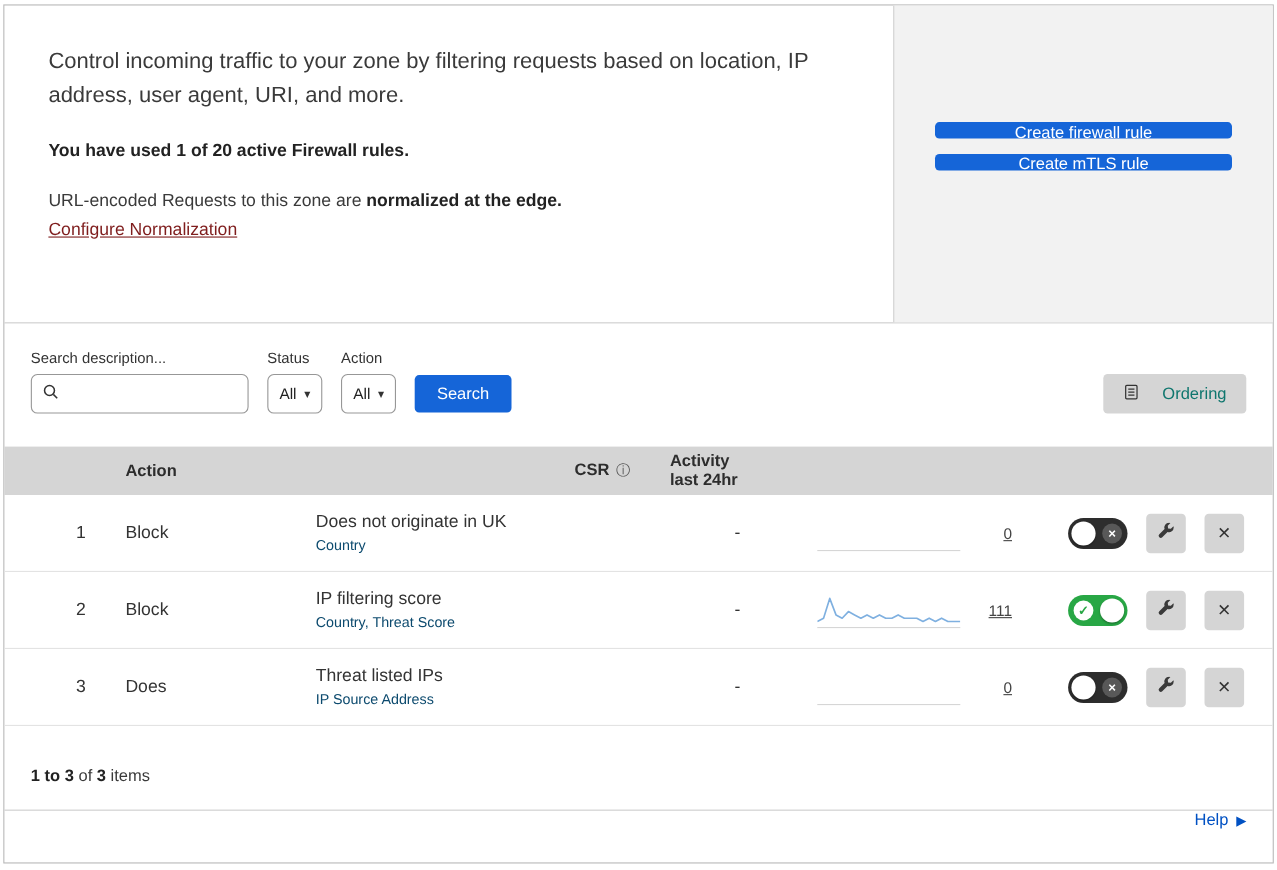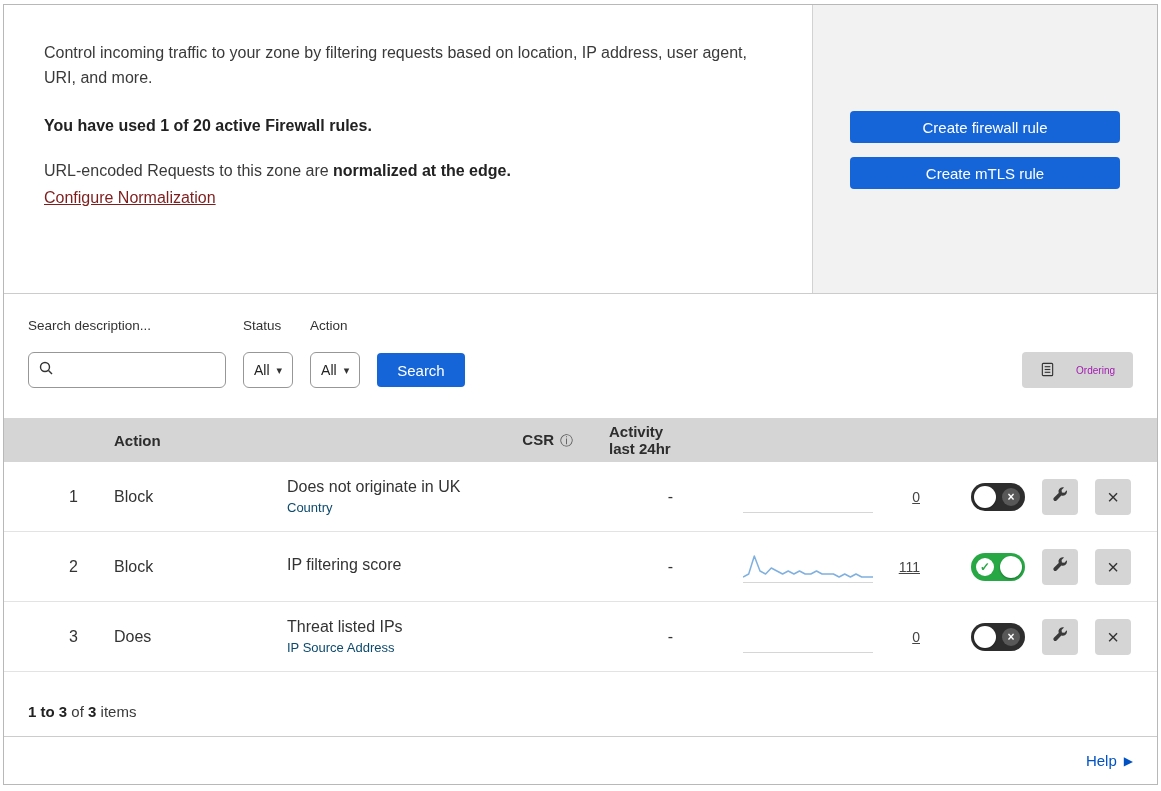--- a/index.html
+++ b/index.html
@@ -17,38 +17,38 @@
     background: #fff;
     display: flex;
     flex-direction: column;
     margin: 0 auto;
   }
 
   
   .top { display: flex; flex: 0 0 289px; border-bottom: 1px solid #cccccc; }
   .top-left { flex: 1; padding: 36px 40px; }
   .page-title { font-size: 21px; font-weight: 600; color: #222; margin: 0 0 18px; }
-  .page-desc { font-size: 16px; line-height: 1.55; color: #3a3a3a; margin: 0 0 26px; max-width: 730px; }
+  .page-desc { font-size: 20px; line-height: 1.55; color: #3a3a3a; margin: 0 0 26px; max-width: 730px; }
   .usage { font-size: 16px; font-weight: 700; color: #222; margin: 0 0 27px; }
   .norm { font-size: 16px; margin: 0 0 9px; color: #3a3a3a; }
   .norm b { font-weight: 700; color: #222; }
   .link { color: #7f1d1d; text-decoration: underline; font-size: 16px; cursor: pointer; }
 
   .top-right {
     width: 345px; background: #f2f2f2; border-left: 1px solid #d2d2d2;
     padding-top: 106px; display: flex; flex-direction: column; align-items: center; gap: 14px;
   }
   .btn-primary {
-    width: 270px; height: 32px; background: #1565d8; color: #fff;
+    width: 270px; height: 15px; background: #1565d8; color: #fff;
     border: none; border-radius: 4px; font-size: 15px; font-family: inherit; cursor: pointer;
   }
 
   
   .filters { display: flex; align-items: flex-end; gap: 17px; padding: 24px 24px 30px; }
-  .field { display: flex; flex-direction: column; gap: 19px; }
+  .field { display: flex; flex-direction: column; gap: 7px; }
   .field-label { font-size: 13.5px; color: #333; }
   .search-box {
     width: 198px; height: 36px; border: 1px solid #979797; border-radius: 6px;
     display: flex; align-items: center; padding: 0 10px; background: #fff;
   }
   .search-box input {
     border: none; outline: none; flex: 1; min-width: 0;
     font-size: 14px; font-family: inherit; margin-left: 8px; background: transparent;
   }
   .select {
@@ -57,21 +57,21 @@
     font-size: 14px; font-family: inherit; color: #222; cursor: pointer;
   }
   .caret { font-size: 11px; color: #333; }
   .btn-search {
     height: 34px; padding: 0 20px; background: #1565d8; color: #fff; border: none;
     border-radius: 4px; font-size: 15px; font-family: inherit; cursor: pointer; margin-bottom: 1px;
   }
   .spacer { flex: 1; }
   .btn-ordering {
     height: 36px; padding: 0 18px; background: #d5d5d5; border: none; border-radius: 4px;
-    font-size: 10px; font-family: inherit; color: #a21caf; display: flex; align-items: center;
+    font-size: 15px; font-family: inherit; color: #0f766e; display: flex; align-items: center;
     gap: 21px; cursor: pointer;
   }
 
   
   .grid-cols {
     display: grid;
     grid-template-columns: 90px 175px 318px 100px 255px 1fr;
     align-items: center;
   }
   .thead {
@@ -120,21 +120,21 @@
     display: flex; align-items: center; justify-content: center; cursor: pointer;
     color: #333; font-family: inherit; flex: none;
   }
   .icon-btn .x-glyph { font-size: 20px; line-height: 1; color: #333; }
 
   
   .items-row { flex: 1; display: flex; align-items: center; padding: 14px 24px 0; font-size: 15px; color: #3a3a3a; }
   .items-row .b { font-weight: 700; color: #222; }
   .help-bar {
     flex: 0 0 48px; border-top: 1px solid #cccccc;
-    display: flex; align-items: center; justify-content: flex-end; padding: 0 24px;
+    display: flex; align-items: flex-start; justify-content: flex-end; padding: 0 24px;
   }
   .help-link { color: #0051c3; font-size: 15px; cursor: pointer; display: flex; align-items: center; gap: 7px; }
   .help-link .arrow { font-size: 12px; }
 </style>
 </head>
 <body>
 
 <div class="container">
 
   <div class="top">
@@ -226,20 +226,21 @@
         <span class="x-glyph">×</span>
       </button>
     </div>
   </div>
 
   <div class="trow grid-cols">
     <div class="col-num">2</div>
     <div class="pad-action">Block</div>
     <div class="pad-desc">
       <div class="desc-main">IP filtering score</div>
+      <div class="desc-sub">Country, Threat Score</div>
     </div>
     <div class="col-csr">-</div>
     <div class="activity-cell">
       <span class="spark">
           <svg width="130" height="32" viewBox="0 0 130 32">
             <polyline points="0.0,26.0 5.7,23.0 11.3,5.0 17.0,20.0 22.6,23.0 28.3,17.0 33.9,20.0 39.6,23.0 45.2,20.0 50.9,23.0 56.5,20.0 62.2,23.0 67.8,23.0 73.5,20.0 79.1,23.0 84.8,23.0 90.4,23.0 96.1,26.0 101.7,23.0 107.4,26.0 113.0,23.0 118.7,26.0 124.3,26.0 130.0,26.0" fill="none" stroke="#7fb0e0" stroke-width="1.5" stroke-linejoin="round"></polyline>
           </svg>
         </span>
       <a class="count">111</a>
     </div>

